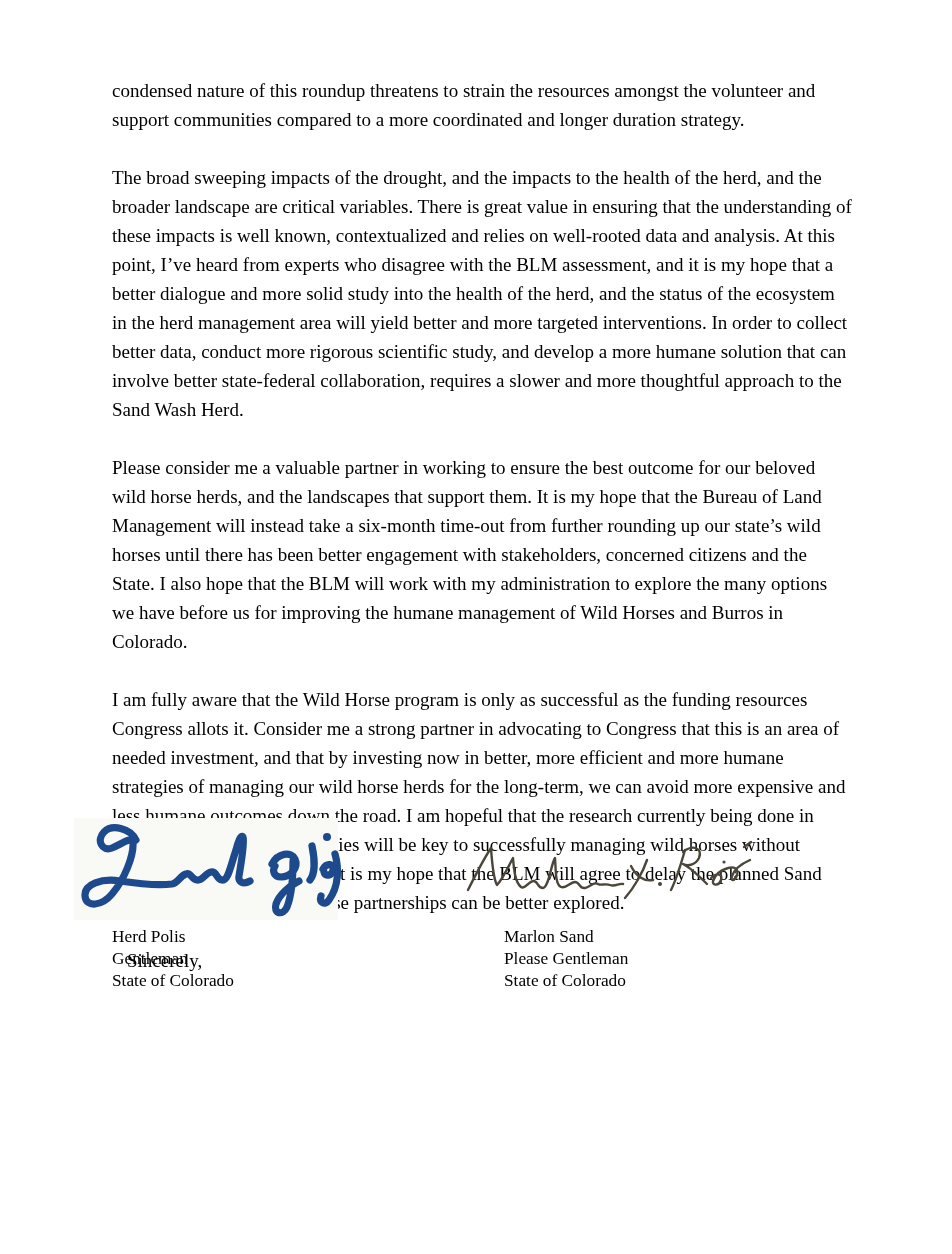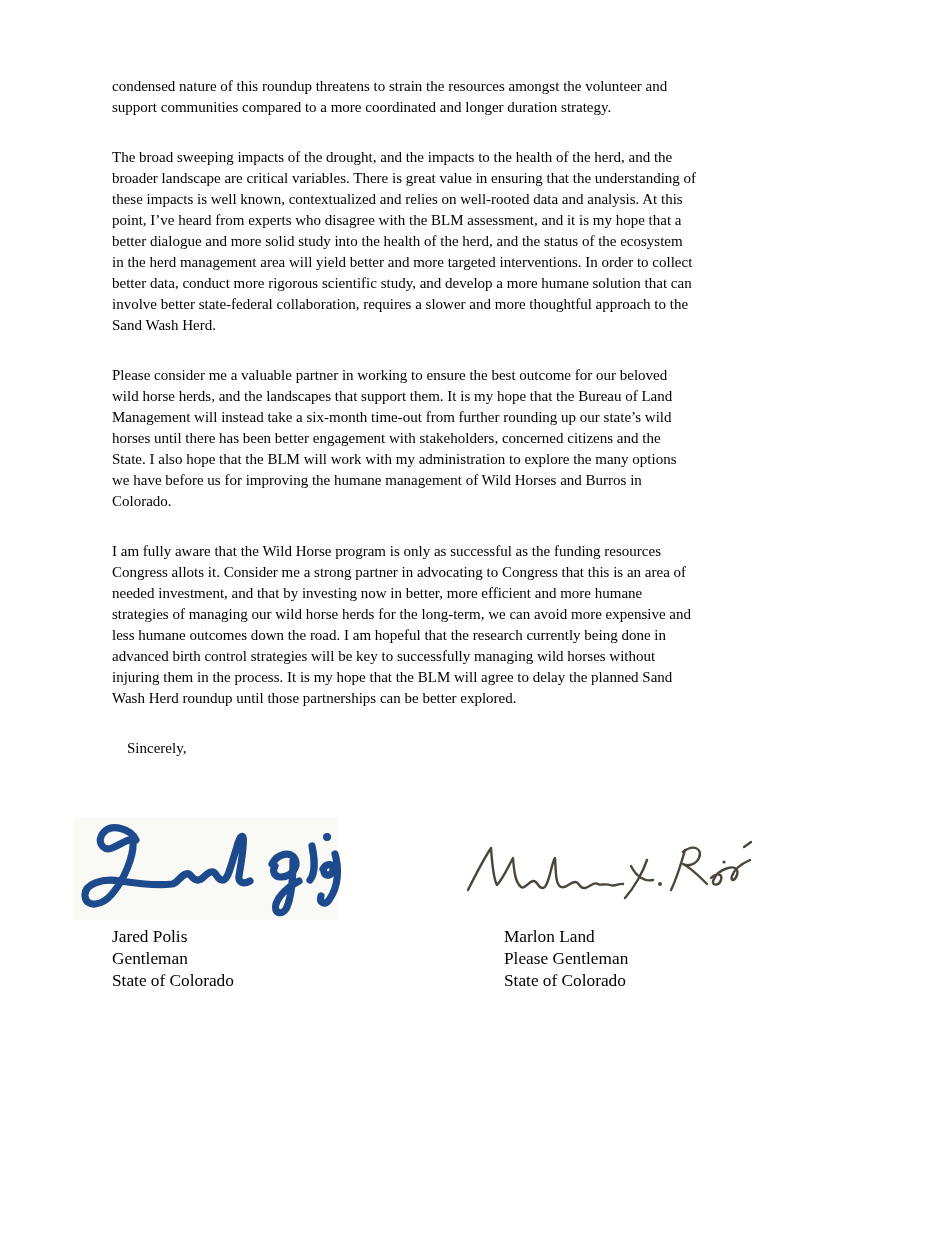--- a/index.html
+++ b/index.html
@@ -11,22 +11,22 @@
     margin: 0 auto;
     overflow: hidden;
     font-family: "Liberation Serif", "DejaVu Serif", serif;
     color: #000000;
   }
   .letter-body {
     position: absolute;
     left: 112px;
     top: 76px;
     width: 762px;
-    font-size: 15px;
-    line-height: 21px;
+    font-size: 19px;
+    line-height: 29px;
   }
   .para {
     margin: 0 0 29px 0;
     white-space: pre-line; 
   }
   .closing {
     margin: 15px;
     white-space: pre-line;
   }
   .sig-image { position: absolute; }
@@ -111,24 +111,24 @@
         <path d="M 221,12 C 231,4 241,8 237,18 C 233,26 225,26 221,24 C 229,28 237,36 245,44"></path>
         <path d="M 249,38 C 255,32 261,34 259,40 C 257,46 250,46 251,41 C 253,35 259,30 266,28 C 272,26 277,29 275,35 C 273,41 268,42 270,36 C 272,30 279,24 288,20"></path>
         <path d="M 282,7 L 289,2"></path>
       </g>
       <circle cx="198" cy="44" r="2" stroke="none" fill="#4b4639"></circle>
       <circle cx="262" cy="22" r="1.6" stroke="none" fill="#4b4639"></circle>
     </svg>
   </div>
 
   <div class="sig-block sig-block-left">
-    <div>Jared Polis</div>
+    <div>Herd Polis</div>
     <div>Gentleman</div>
     <div>State of Colorado</div>
   </div>
 
   <div class="sig-block sig-block-right">
-    <div>Marlon Land</div>
+    <div>Marlon Sand</div>
     <div>Please Gentleman</div>
     <div>State of Colorado</div>
   </div>
 
 </div>
 
 </body></html>

